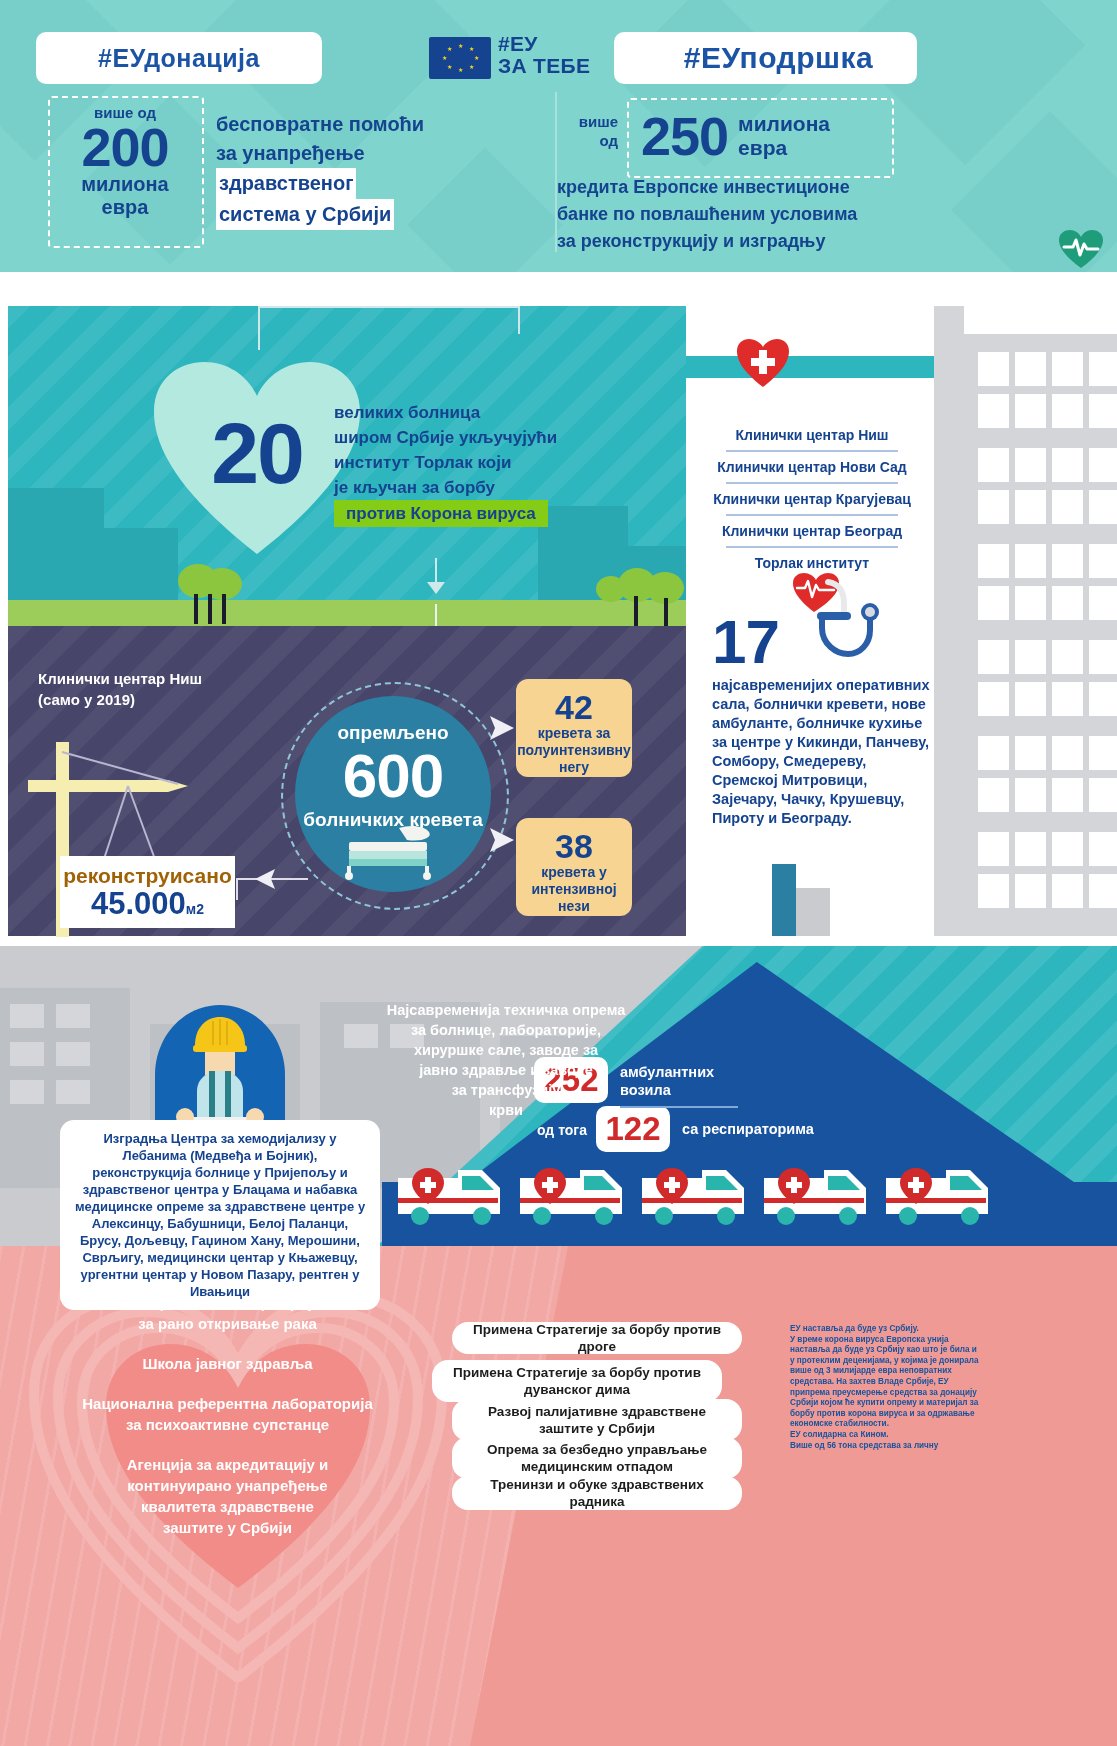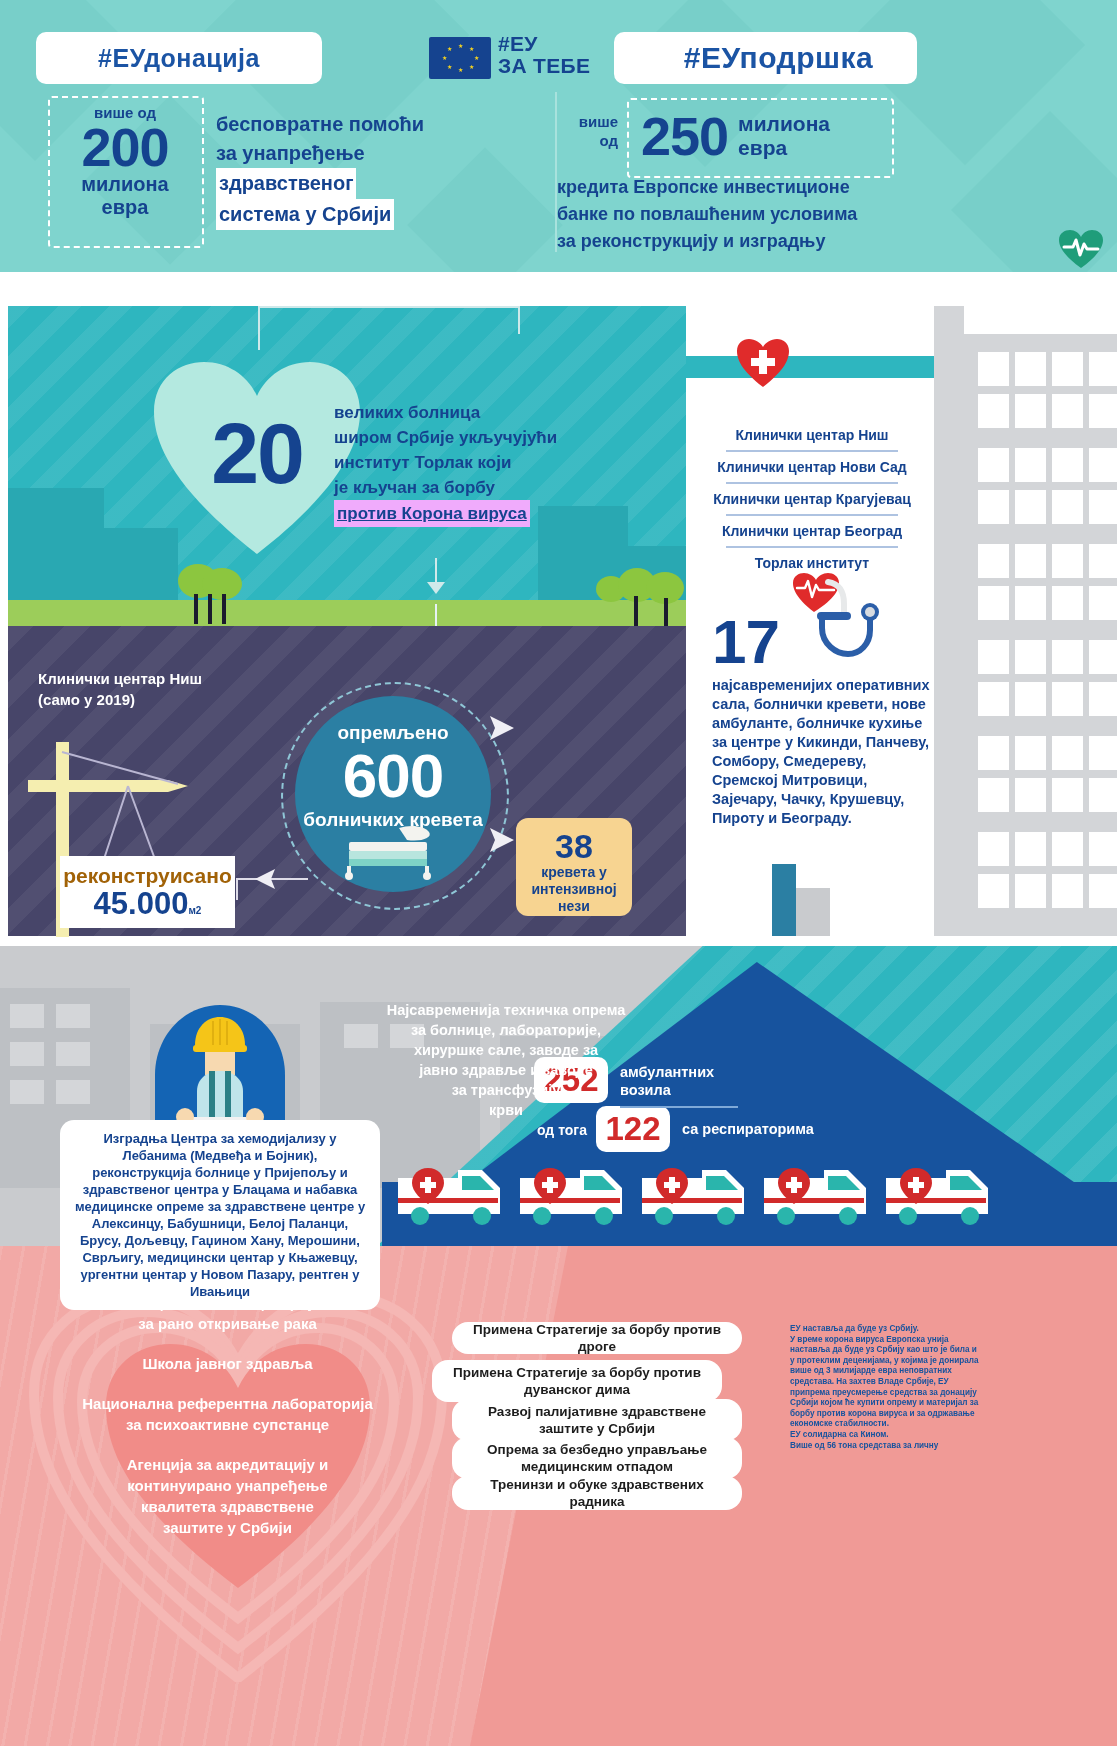--- a/index.html
+++ b/index.html
@@ -47,21 +47,21 @@
   .tree{position:absolute;}
   .tree .crown{position:absolute;border-radius:50%;background:#8cc63f;}
   .tree .trunk{position:absolute;width:4px;background:#1b1b2e;}
 
   .s2-purple{position:absolute;left:8px;top:354px;width:678px;height:310px;background:#474569;overflow:hidden;}
   .stripes-p{position:absolute;inset:0;background:repeating-linear-gradient(135deg,rgba(255,255,255,.055) 0 18px,rgba(255,255,255,0) 18px 40px);}
 
   .bigheart{position:absolute;left:152px;top:88px;width:210px;height:196px;}
   .bigheart .n20{position:absolute;left:0;top:44px;width:210px;text-align:center;color:#15438f;font-size:86px;font-weight:bold;letter-spacing:-2px;}
   .h20-txt{position:absolute;left:334px;top:128px;width:270px;color:#15438f;font-size:17px;font-weight:bold;line-height:25px;}
-  .h20-txt em{font-style:normal;background:#f0abfc;padding:1px 3px;display:inline-block;text-decoration:underline;}
+  .h20-txt em{font-style:normal;background:#84cc16;padding:1px 12px;display:inline-block;}
 
   .conn{position:absolute;background:#cfe9ea;}
   .arrow-dn{position:absolute;width:0;height:0;border-left:9px solid transparent;border-right:9px solid transparent;border-top:12px solid #cfe9ea;}
 
   
   .s2-white{position:absolute;left:686px;top:34px;width:248px;height:630px;background:#fff;}
   .s2-tealbar{position:absolute;left:686px;top:84px;width:431px;height:22px;background:#2eb6bf;}
   .redheart{position:absolute;left:736px;top:66px;width:54px;height:50px;}
   .hosp-list{position:absolute;left:692px;top:148px;width:240px;}
   .hosp-item{color:#15438f;font-weight:bold;font-size:14px;text-align:center;padding:7px 4px;}
@@ -84,21 +84,21 @@
   .dashring{position:absolute;left:281px;top:410px;width:224px;height:224px;border-radius:50%;border:2px dashed #8fc6d6;}
   .bedicon{position:absolute;left:341px;top:552px;width:104px;height:56px;}
 
   .card{position:absolute;background:#f7d491;border-radius:12px;text-align:center;color:#15438f;}
   .card .num{font-size:34px;font-weight:bold;line-height:36px;}
   .card .lbl{font-size:14px;font-weight:bold;line-height:17px;}
 
   .rekon{position:absolute;left:60px;top:584px;width:175px;height:72px;background:#fff;text-align:center;}
   .rekon .t{color:#a16207;font-size:21px;font-weight:bold;padding-top:8px;}
   .rekon .v{color:#15438f;font-size:31px;font-weight:bold;line-height:32px;}
-  .rekon .v sub{font-size:10px;vertical-align:baseline;}
+  .rekon .v sub{font-size:14px;vertical-align:baseline;}
 
   
   .s3{position:absolute;left:0;top:946px;width:1117px;height:300px;background:#c9cbce;overflow:hidden;}
   .s3-bld{position:absolute;background:#bdc0c4;}
   .s3-win{position:absolute;background:#d4d6d9;}
   .s3-teal{position:absolute;right:0;top:0;width:740px;height:300px;background:#2eb6bf;clip-path:polygon(100% 0,100% 100%,0 100%,44% 0);overflow:hidden;}
   .s3-stripes{position:absolute;inset:0;background:repeating-linear-gradient(135deg,rgba(255,255,255,.09) 0 16px,rgba(255,255,255,0) 16px 36px);}
   .s3-blue{position:absolute;left:382px;top:16px;width:735px;height:284px;background:#17539e;clip-path:polygon(51% 0,100% 88%,100% 100%,0 100%);}
   .s3-bluebase{position:absolute;left:382px;top:236px;width:735px;height:64px;background:#17539e;}
   .tech-txt{position:absolute;left:378px;top:1000px;width:256px;text-align:center;color:#fff;font-size:14.5px;font-weight:bold;line-height:20px;z-index:6;}
@@ -297,20 +297,26 @@
     <div class="rekon">
       <div class="t">реконструисано</div>
       <div class="v"><span>45.000</span><sub>м2</sub></div>
     </div>
     <div class="conn" style="left:236px;top:606px;width:72px;height:2px;background:#dedce8;"></div>
     <div class="conn" style="left:236px;top:606px;width:2px;height:22px;background:#dedce8;"></div>
     <svg style="position:absolute;left:255px;top:597px;width:22px;height:20px;" viewBox="0 0 22 20">
       <path d="M0 10 L20 0 L16 10 L20 20Z" fill="#f0eff5"></path>
     </svg>
 
+    <div class="card" style="left:516px;top:407px;width:116px;height:98px;">
+      <div class="num" style="padding-top:10px;">42</div>
+      <div class="lbl">кревета за</div>
+      <div class="lbl">полуинтензивну</div>
+      <div class="lbl">негу</div>
+    </div>
     <svg style="position:absolute;left:484px;top:444px;width:30px;height:24px;" viewBox="0 0 30 24">
       <path d="M30 12 L6 0 L11 12 L6 24Z" fill="#f0eff5"></path>
     </svg>
 
     <div class="card" style="left:516px;top:546px;width:116px;height:98px;">
       <div class="num" style="padding-top:10px;">38</div>
       <div class="lbl">кревета у</div>
       <div class="lbl">интензивној</div>
       <div class="lbl">нези</div>
     </div>

